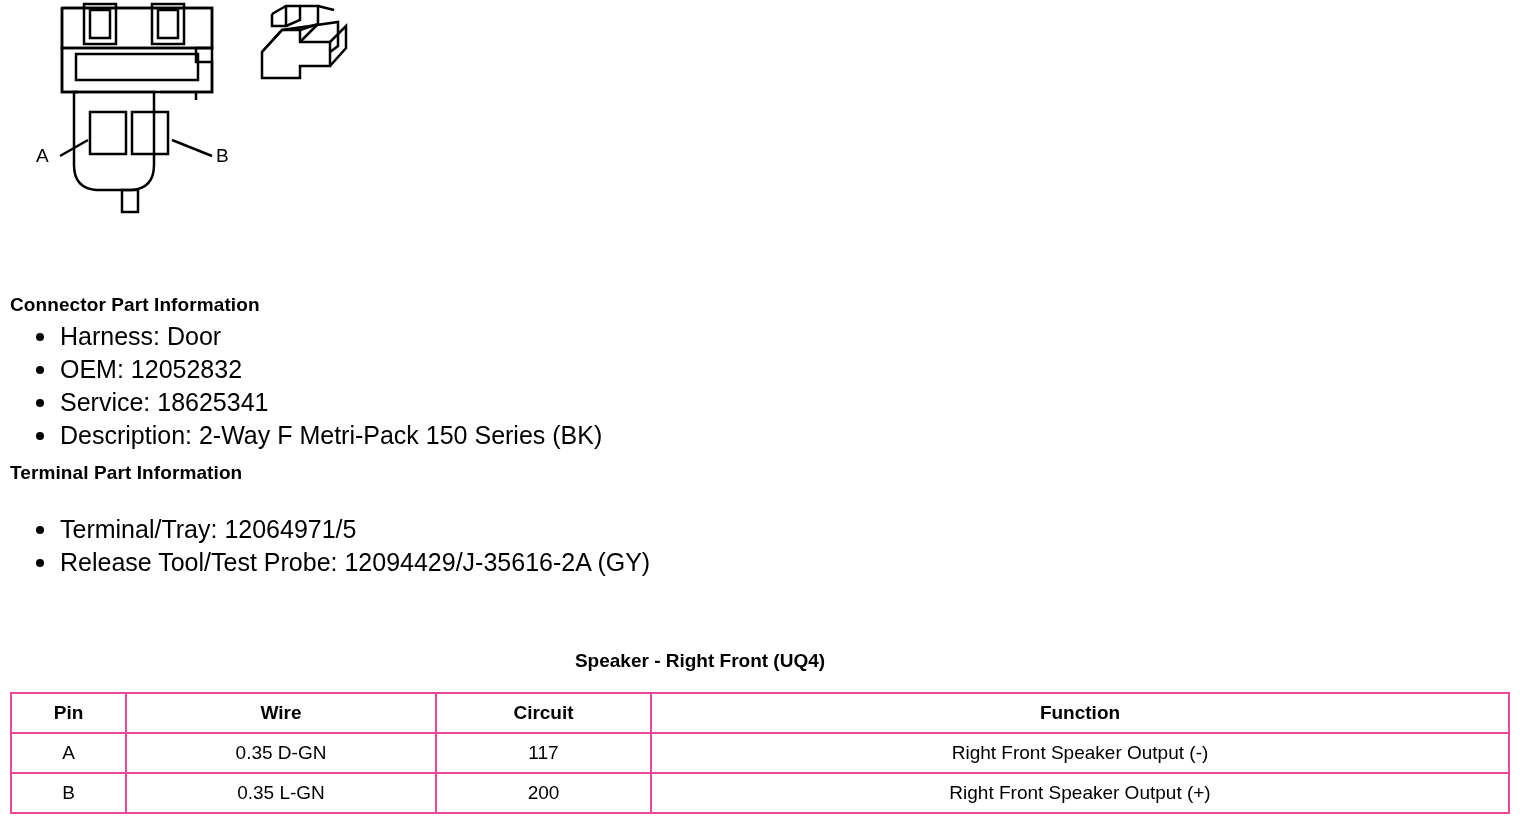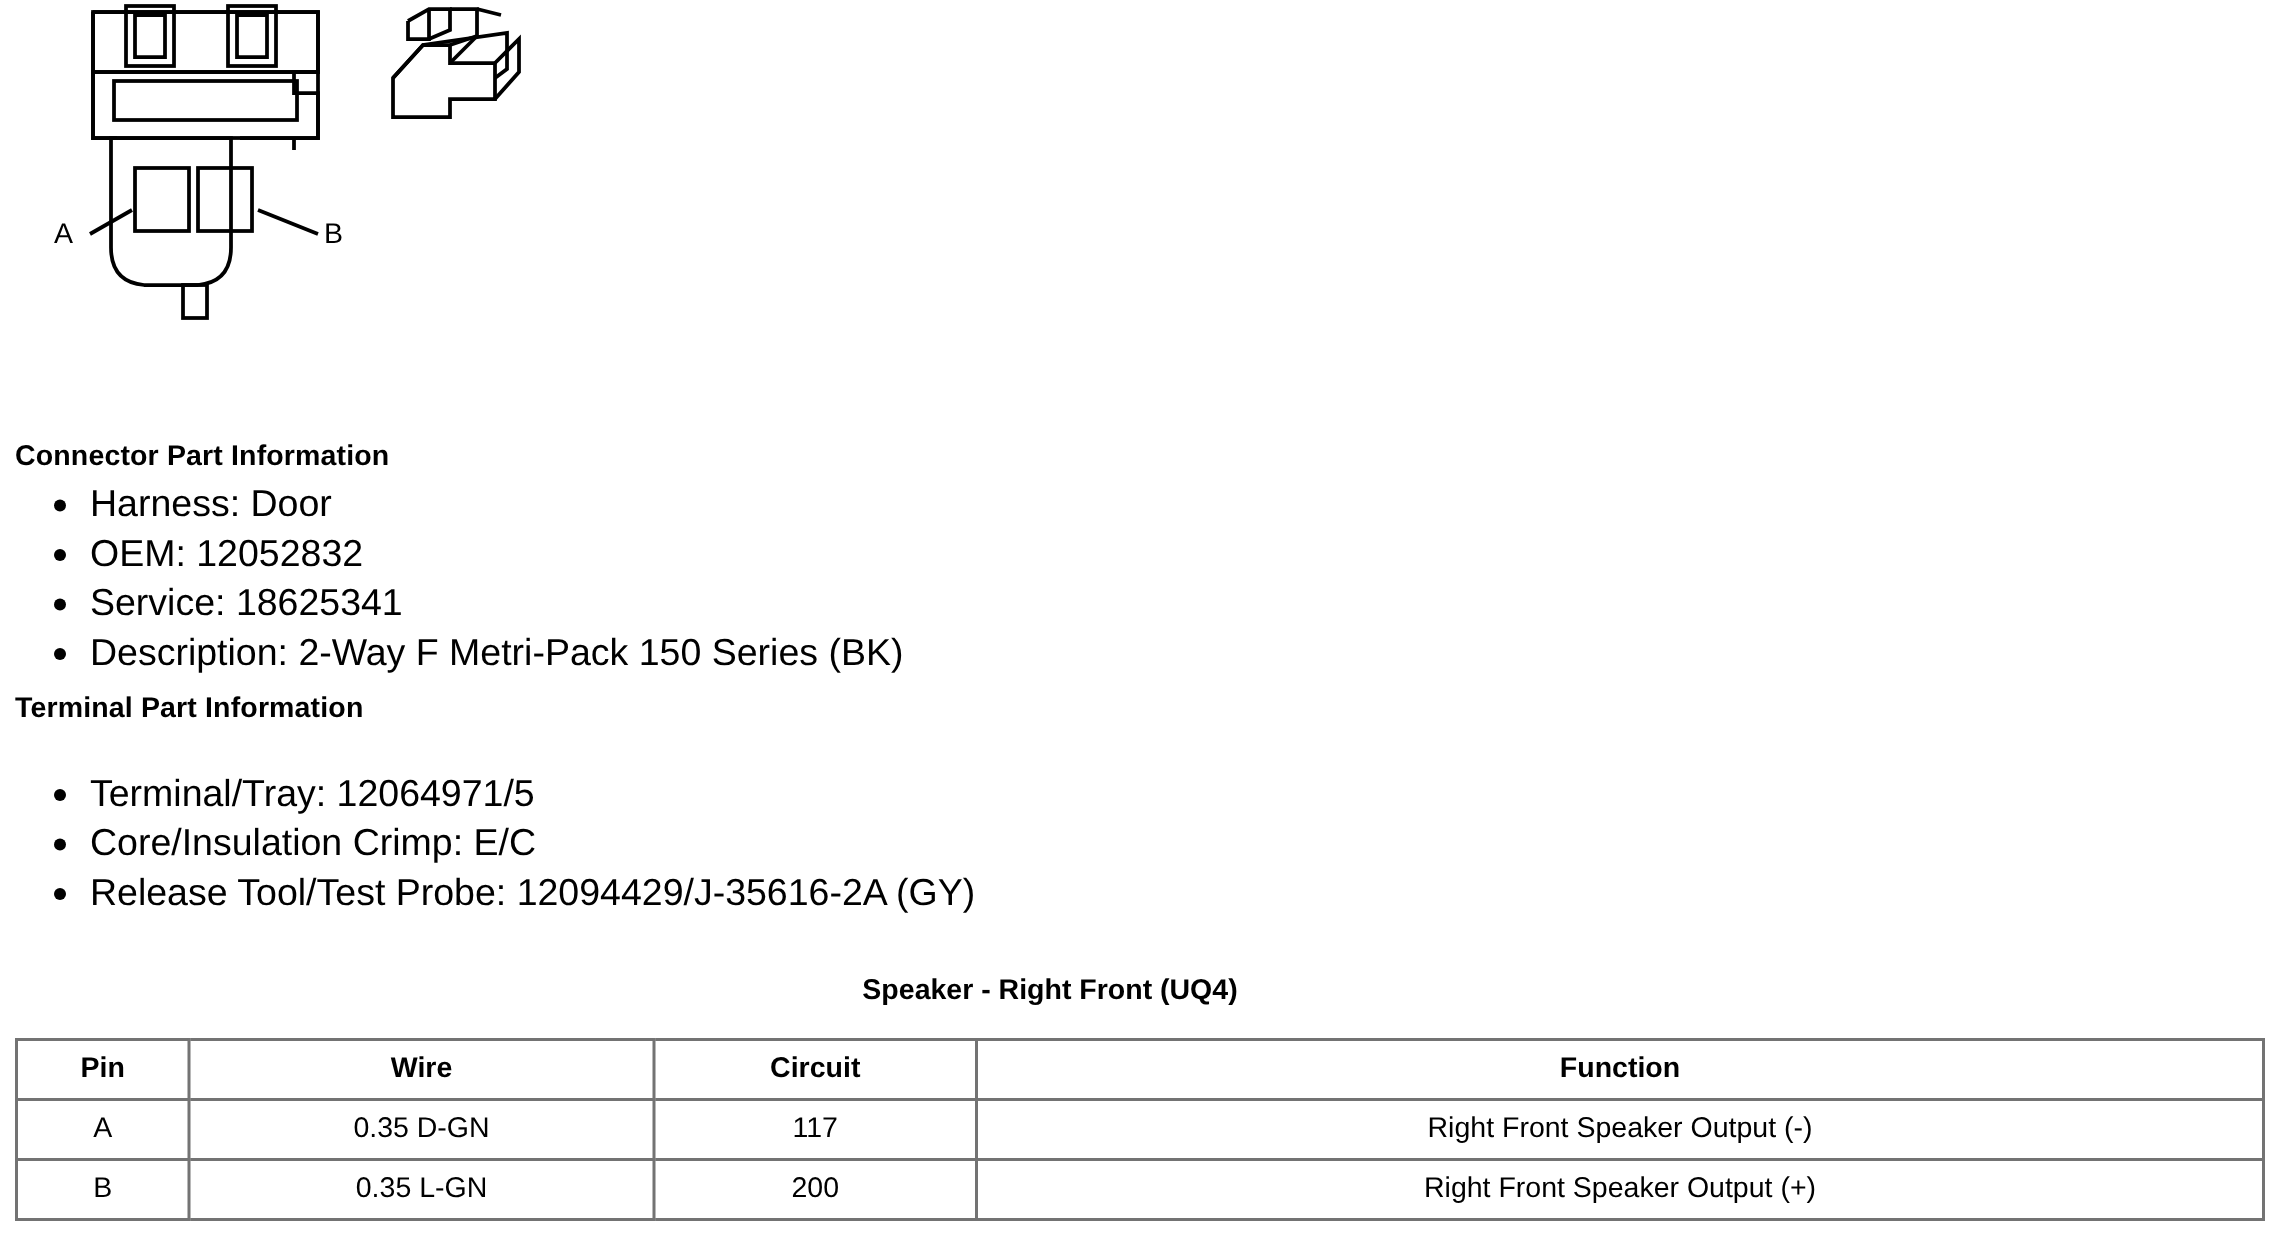--- a/index.html
+++ b/index.html
@@ -84,21 +84,21 @@
   
   #pin-table {
     position: absolute;
     left: 10px;
     top: 692px;
     width: 1500px;
     border-collapse: collapse;
     table-layout: fixed;
   }
   #pin-table th, #pin-table td {
-    border: 2px solid #737373;
+    border: 2px solid #ec4899;
     font-size: 19px;
     height: 38px;
     padding: 0 8px;
     font-weight: normal;
   }
   #pin-table thead th {
     font-weight: bold;
     text-align: center;
   }
   #pin-table tbody td.col-pin,
@@ -180,24 +180,20 @@
     <span>Description: 2-Way F Metri-Pack 150 Series (BK)</span>
   </li>
 </ul>
 
 <div class="section-heading" id="terminal-part-heading">Terminal Part Information</div>
 
 <ul class="bullet-list" id="terminal-part-list">
   <li>
     <span class="bullet-dot"></span>
     <span>Terminal/Tray: 12064971/5</span>
-  </li>
-  <li>
-    <span class="bullet-dot"></span>
-    <span>Core/Insulation Crimp: E/C</span>
   </li>
   <li>
     <span class="bullet-dot"></span>
     <span>Release Tool/Test Probe: 12094429/J-35616-2A (GY)</span>
   </li>
 </ul>
 
 <div id="table-title">Speaker - Right Front (UQ4)</div>
 
 <table id="pin-table">

